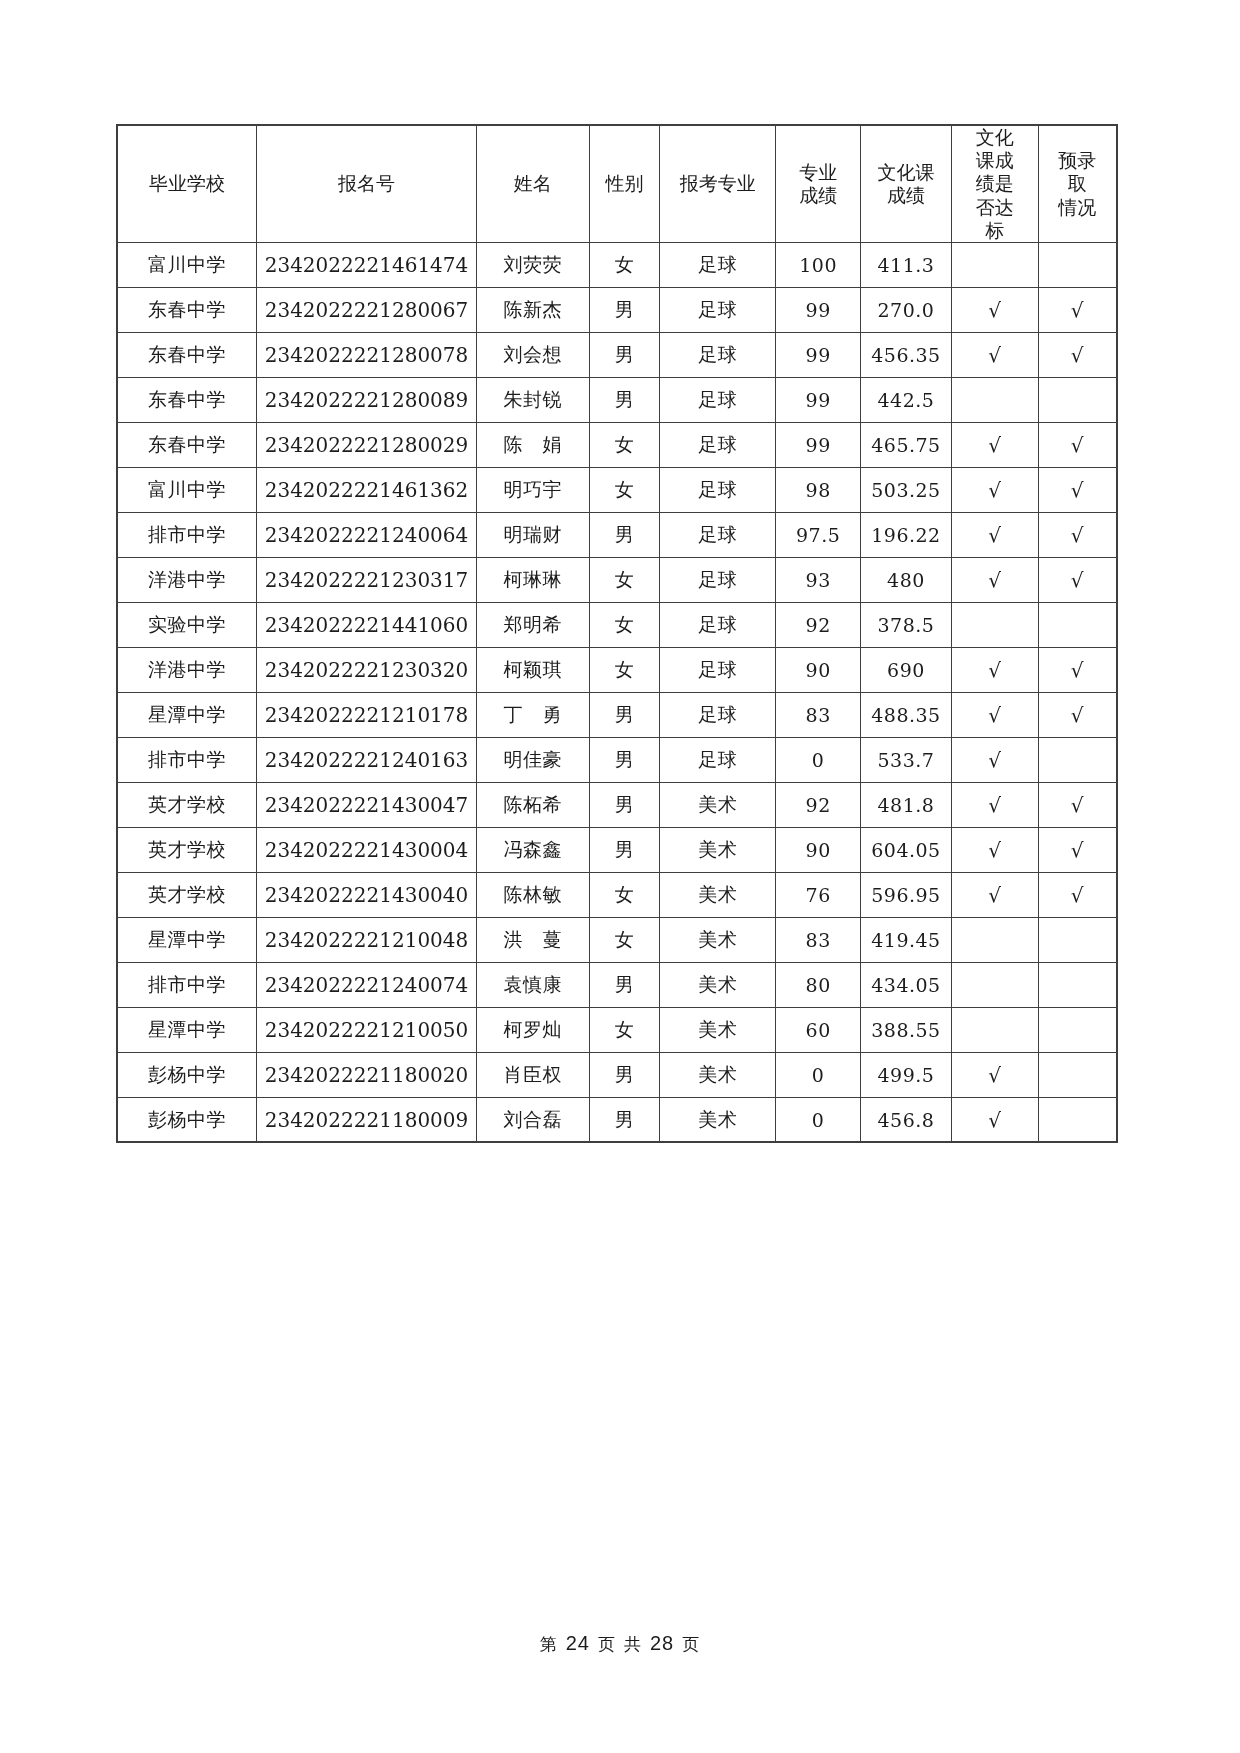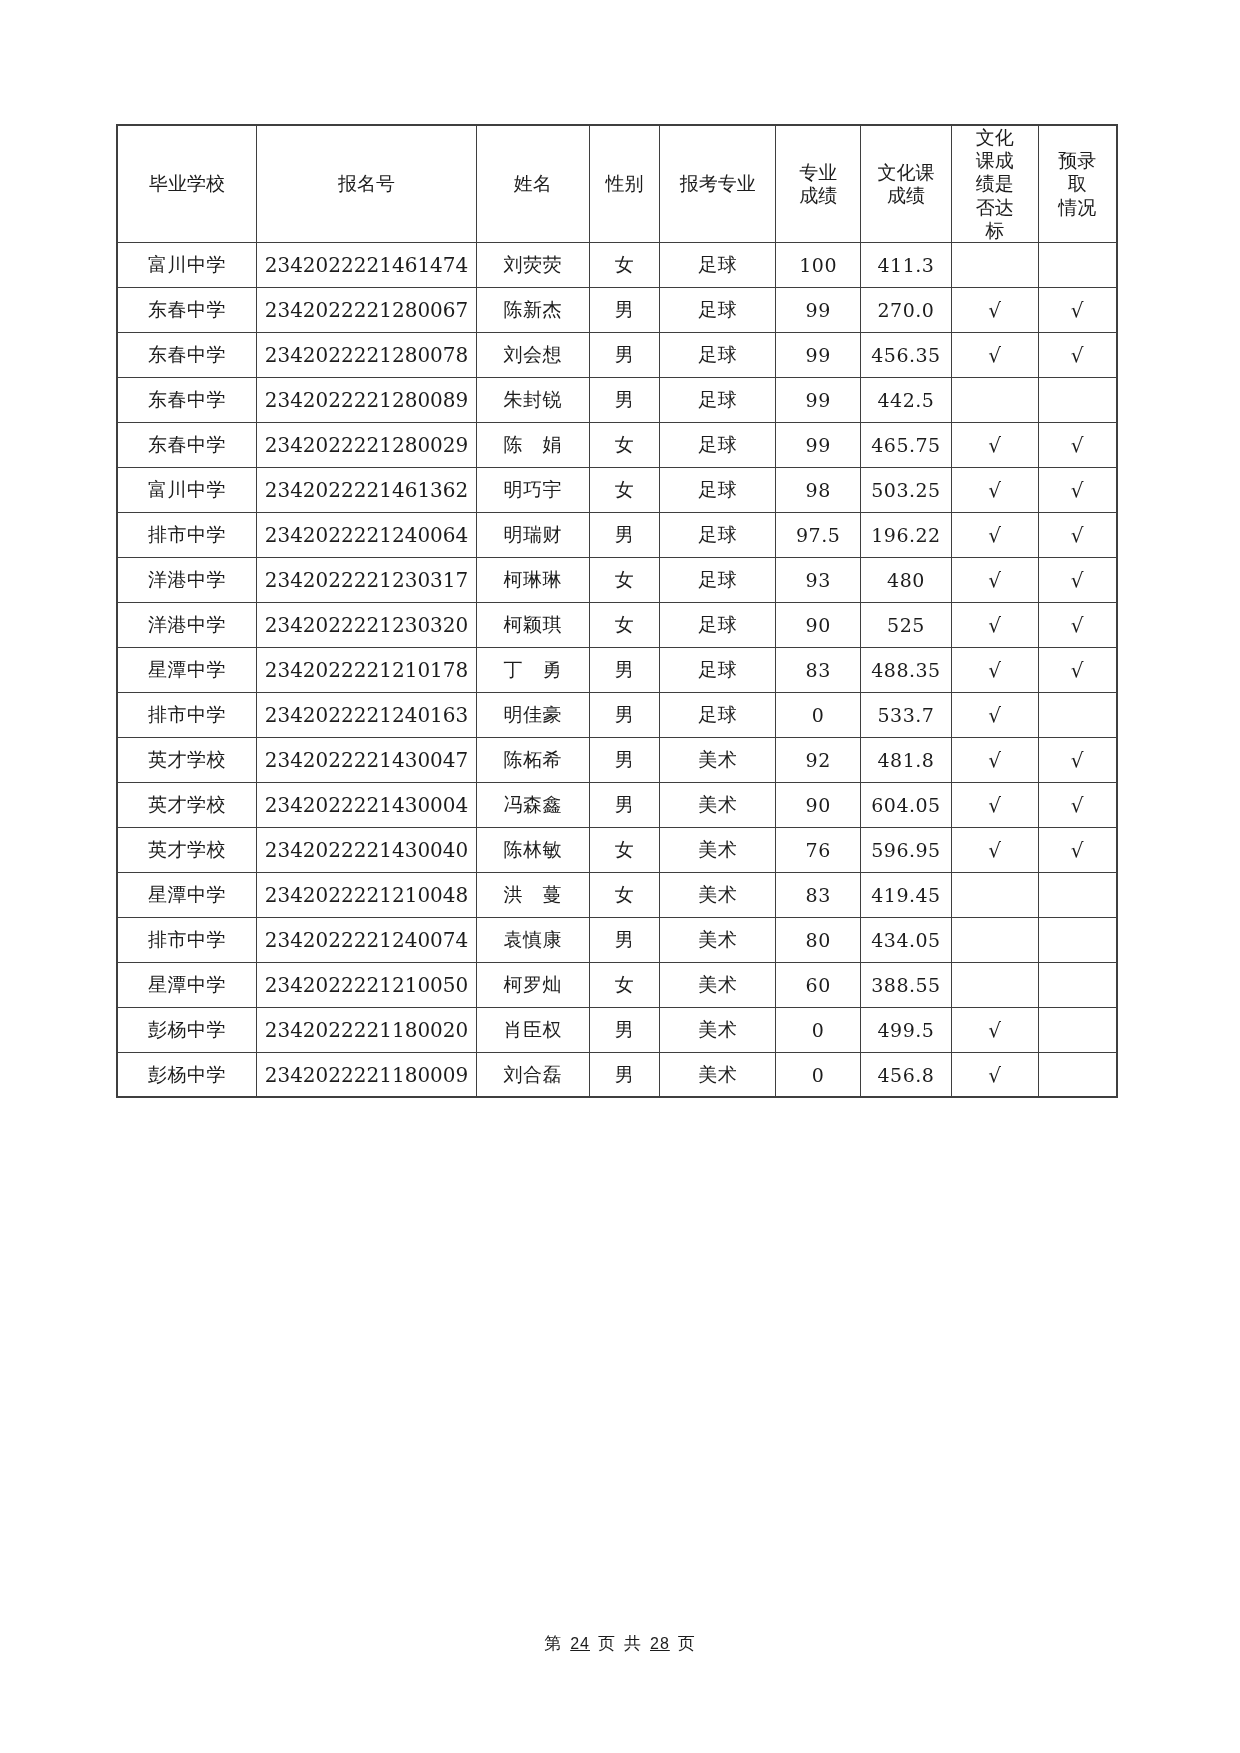--- a/index.html
+++ b/index.html
@@ -54,23 +54,22 @@
     left: 0;
     top: 1632px;
     width: 1240px;
     text-align: center;
     font-size: 17px;
     letter-spacing: 1px;
     color: #1c1c1c;
   }
   .footer .num {
     font-family: "Liberation Sans", "DejaVu Sans", sans-serif;
-    font-size: 16px;
+    font-size: 20px;
     margin: 4px 4px;
-    text-decoration: underline;
   }
   .footer .word { margin: 0 4px; }
 </style>
 </head>
 <body>
 
 <div class="sheet">
 
   <table class="results">
     <colgroup>
@@ -188,27 +187,38 @@
       <td class="c-reg">2342022221230317</td>
       <td class="c-name">柯琳琳</td>
       <td class="c-gender">女</td>
       <td class="c-major">足球</td>
       <td class="c-score">93</td>
       <td class="c-score">480</td>
       <td class="c-check">√</td>
       <td class="c-check">√</td>
     </tr>
         <tr>
+      <td class="c-school">实验中学</td>
+      <td class="c-reg">2342022221441060</td>
+      <td class="c-name">郑明希</td>
+      <td class="c-gender">女</td>
+      <td class="c-major">足球</td>
+      <td class="c-score">92</td>
+      <td class="c-score">378.5</td>
+      <td class="c-check"></td>
+      <td class="c-check"></td>
+    </tr>
+        <tr>
       <td class="c-school">洋港中学</td>
       <td class="c-reg">2342022221230320</td>
       <td class="c-name">柯颖琪</td>
       <td class="c-gender">女</td>
       <td class="c-major">足球</td>
       <td class="c-score">90</td>
-      <td class="c-score">525</td>
+      <td class="c-score">690</td>
       <td class="c-check">√</td>
       <td class="c-check">√</td>
     </tr>
         <tr>
       <td class="c-school">星潭中学</td>
       <td class="c-reg">2342022221210178</td>
       <td class="c-name">丁　勇</td>
       <td class="c-gender">男</td>
       <td class="c-major">足球</td>
       <td class="c-score">83</td>

